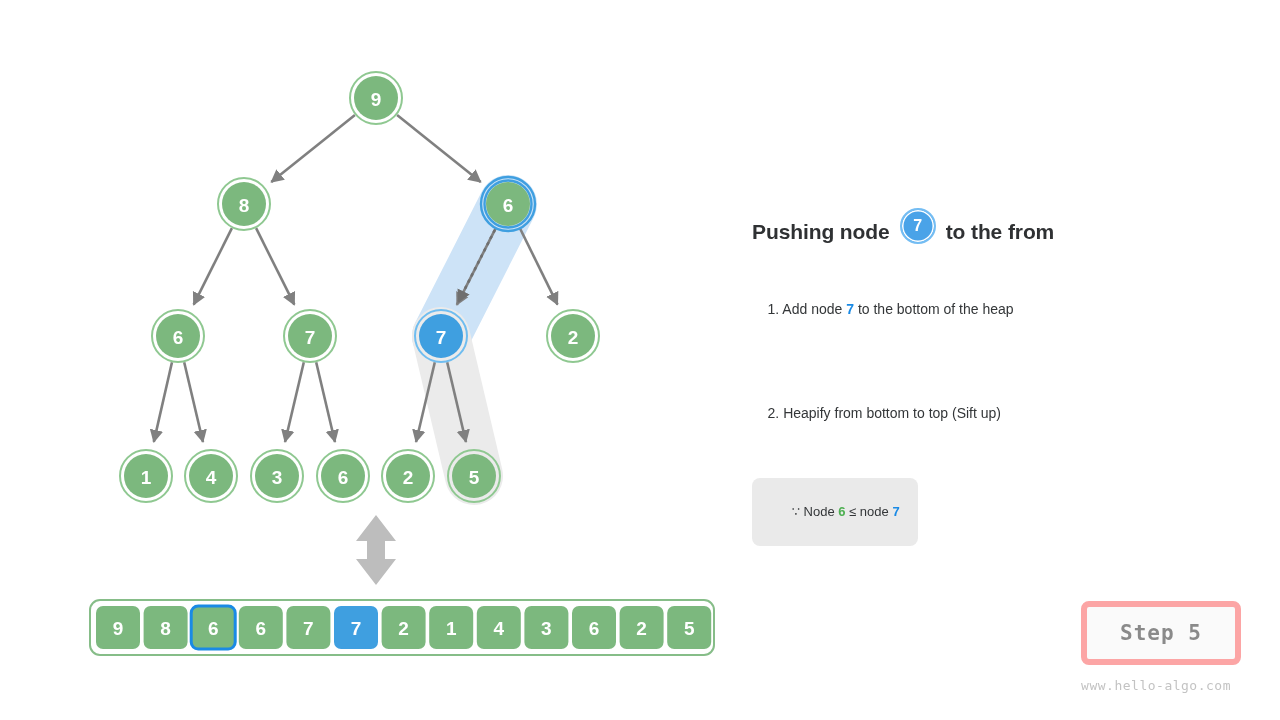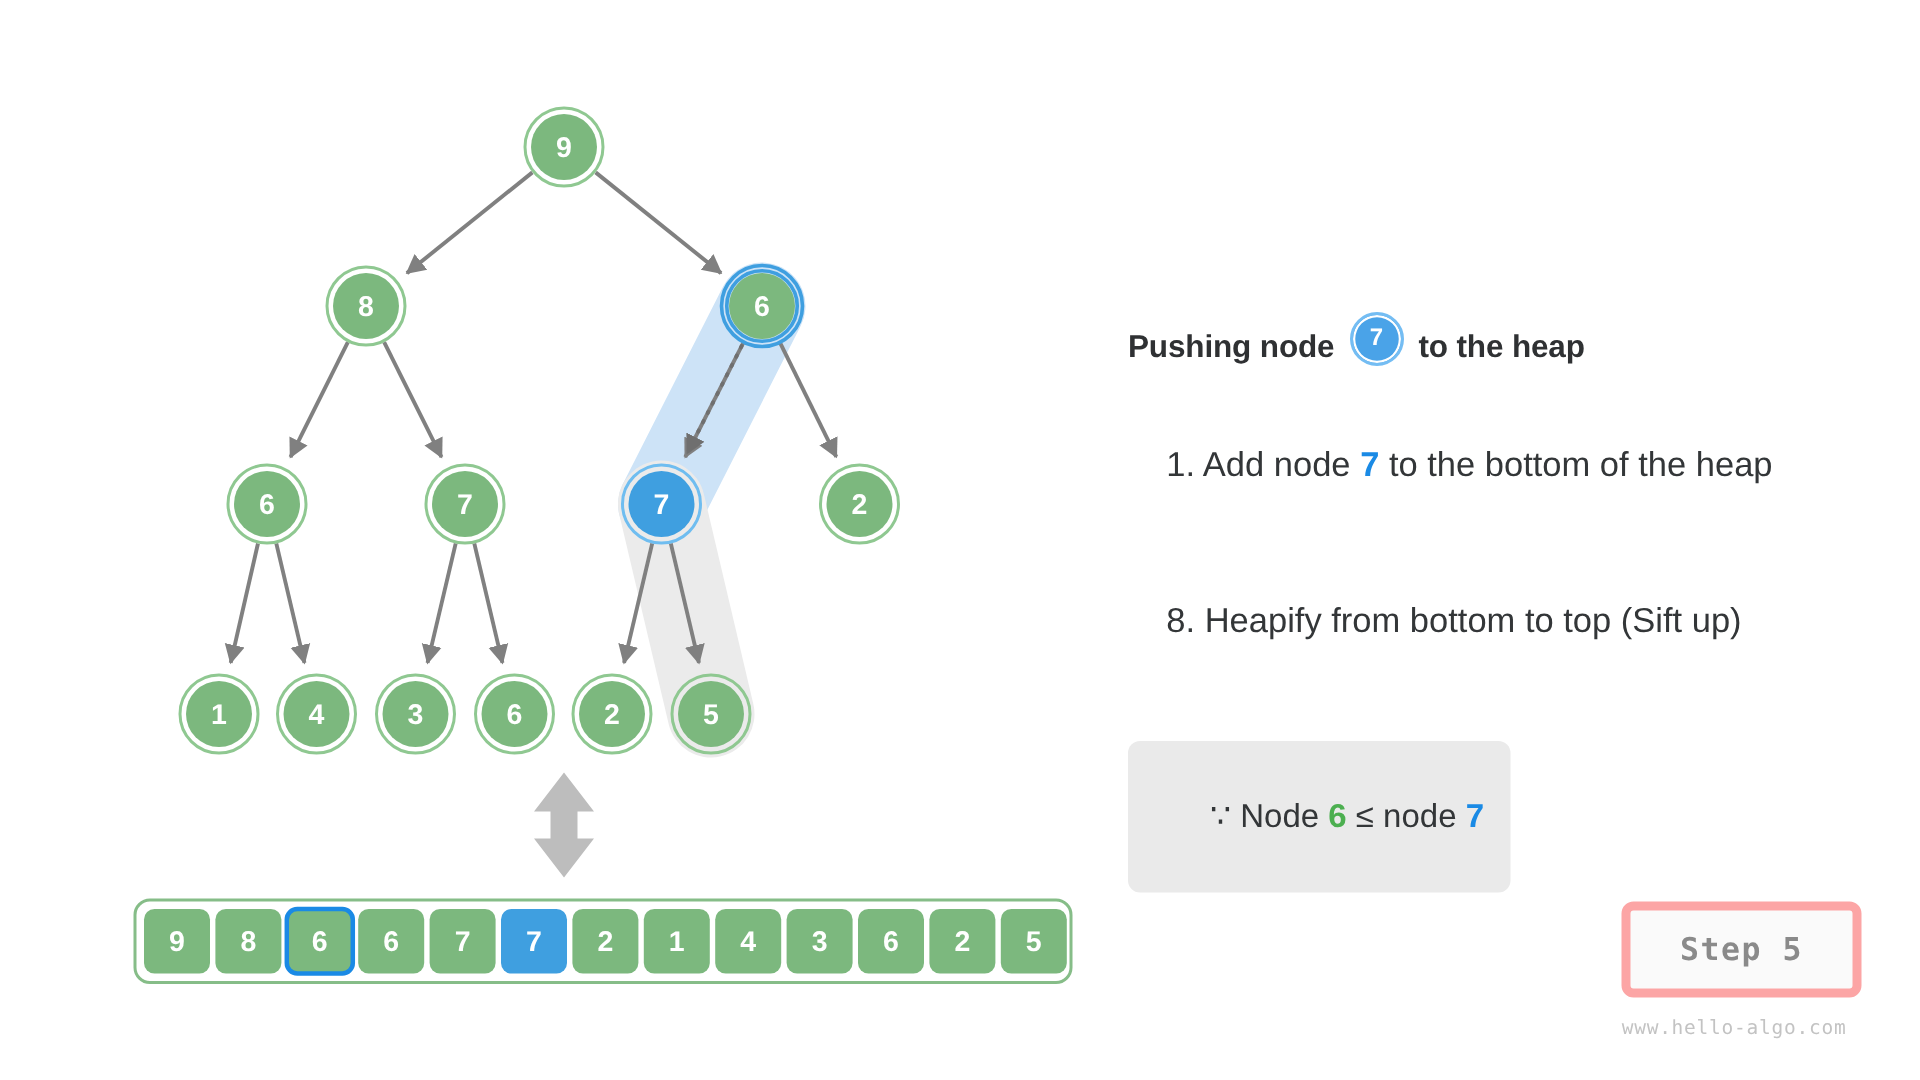--- a/index.html
+++ b/index.html
@@ -57,36 +57,36 @@
     background: #4aa3e8;
     border: 2px solid #74bdf3;
     box-shadow: 0 0 0 1.5px #ffffff inset;
     color: #ffffff;
     font-size: 16px;
     font-weight: bold;
     margin: 0 10px;
     flex: none;
   }
   .step-line {
-    font-size: 23px;
+    font-size: 14px;
     color: #333638;
     margin-top: 26px;
     line-height: 26px;
     white-space: pre;
   }
   .blue-num { color: #1a8ae5; font-weight: bold; }
   .green-num { color: #4caf50; font-weight: bold; }
 
   #reason-chip {
     display: inline-block;
-    margin-top: 42px;
+    margin-top: 26px;
     background: #eaeaea;
     border-radius: 8px;
     padding: 11px 18px 12px 18px;
-    font-size: 22px;
+    font-size: 13px;
     color: #333638;
     white-space: pre;
   }
 
   
   #step-box {
     position: absolute;
     left: 1081px;
     top: 601px;
     width: 148px;
@@ -279,29 +279,29 @@
           <text x="689.2" y="628.5" text-anchor="middle" dominant-baseline="central" fill="#ffffff" font-family="&quot;Liberation Sans&quot;, sans-serif" font-size="19" font-weight="bold">5</text>
         </g>
       </g>
   </svg>
 </div>
 
 <div id="info-panel">
   <div id="heading">
     <span class="htext">Pushing node</span>
     <span class="inline-badge">7</span>
-    <span class="htext">to the heap</span>
+    <span class="htext">to the from</span>
   </div>
 
   <div class="step-line">
     <span>1. Add node </span><span class="blue-num">7</span><span> to the bottom of the heap</span>
   </div>
 
   <div class="step-line">
-    <span>8. Heapify from bottom to top (Sift up)</span><span class="blue-num"></span><span></span>
+    <span>2. Heapify from bottom to top (Sift up)</span><span class="blue-num"></span><span></span>
   </div>
 
   <div>
     <div id="reason-chip">
       <span>∵ </span><span>Node </span><span class="green-num">6</span><span> ≤ </span><span>node </span><span class="blue-num">7</span>
     </div>
   </div>
 </div>
 
 <div id="step-box">Step 5</div>

